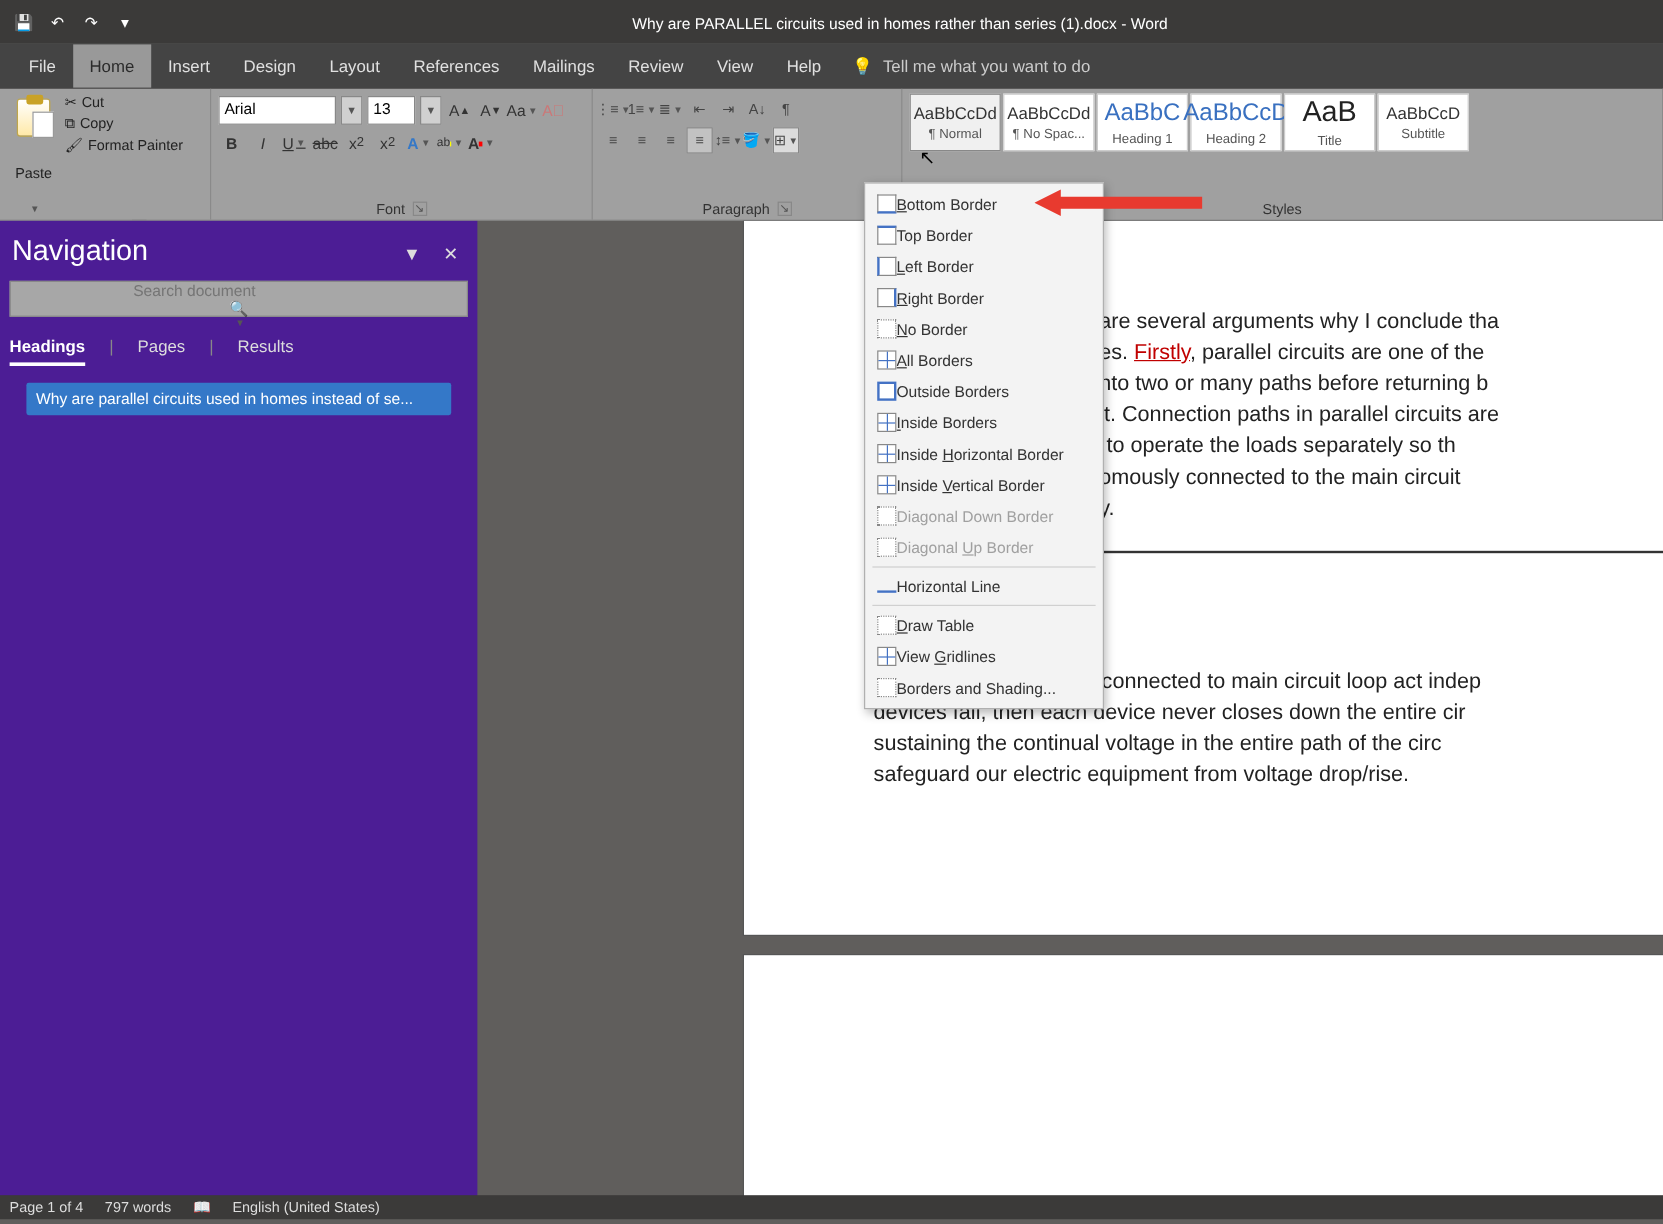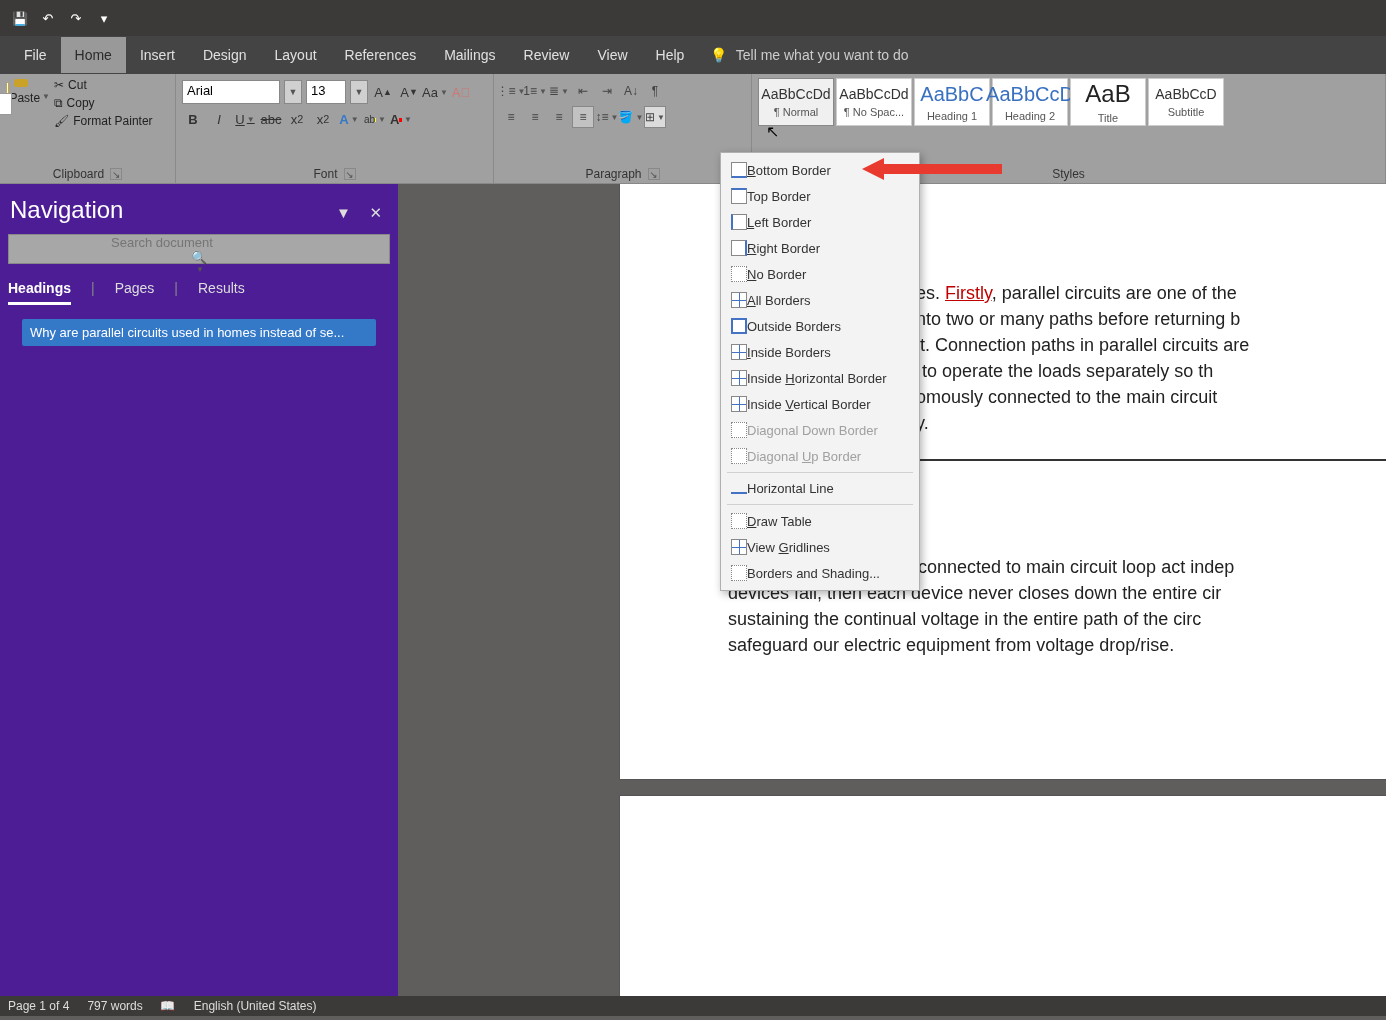--- a/index.html
+++ b/index.html
@@ -14,21 +14,21 @@
 .ribbon-tab { padding: 10px 14px; cursor: pointer; }
 .ribbon-tab.active { background: #999; color: #2b2b2b; }
 .tellme { display: flex; align-items: center; gap: 8px; margin-left: 12px; color: #ccc; }
 
 .ribbon { height: 110px; background: #a0a0a0; display: flex; border-bottom: 1px solid #888; }
 .ribbon-group { border-right: 1px solid #8a8a8a; display: flex; flex-direction: column; padding: 4px 6px 2px 6px; }
 .ribbon-group-body { flex: 1; display: flex; align-items: flex-start; }
 .ribbon-group-label { text-align: center; font-size: 12px; color: #333; padding-top: 3px; display:flex; justify-content:center; align-items:center; gap:6px;}
 .ribbon-group-label .dlg { font-size:10px; color:#555; border:1px solid #888; width:12px; height:12px; display:inline-flex; align-items:center; justify-content:center; }
 
-.clip-col1 { display:flex; flex-direction:row; align-items:center; width:44px; }
+.clip-col1 { display:flex; flex-direction:column; align-items:center; width:44px;gap:19px; }
 .paste-icon { width:28px; height:32px; background: linear-gradient(#fff,#ffe9a8); border:1px solid #bfa64a; border-radius:3px; position:relative; margin-top:4px;}
 .paste-icon:before{content:""; position:absolute; top:-4px; left:7px; width:14px; height:8px; background:#c9a227; border-radius:2px;}
 .paste-icon:after{content:""; position:absolute; bottom:-2px; right:-4px; width:16px; height:20px; background:#fff; border:1px solid #999;}
 .clip-col2 { display:flex; flex-direction:column; gap:4px; padding-left:4px; font-size:12px; color:#222; }
 .clip-row { display:flex; align-items:center; gap:4px; cursor:pointer; }
 
 .font-row { display:flex; align-items:center; gap:4px; padding:2px 0;}
 .font-name { width:98px; height:24px; background:#fff; border:1px solid #888; font-size:13px; padding:2px 4px; }
 .font-size { width:40px; height:24px; background:#fff; border:1px solid #888; font-size:13px; padding:2px 4px;}
 .sel-arrow{width:18px;height:24px;background:#d0d0d0;border:1px solid #888;display:inline-flex;align-items:center;justify-content:center;font-size:9px;color:#555;}
@@ -94,20 +94,21 @@
 </head>
 <body>
 
 <div class="titlebar">
   <div class="titlebar-left">
     <span class="qat-btn">💾</span>
     <span class="qat-btn">↶</span>
     <span class="qat-btn">↷</span>
     <span class="qat-btn">▾</span>
   </div>
+  <div class="titlebar-center">Why are PARALLEL circuits used in homes rather than series (1).docx  -  Word</div>
 </div>
 
 <div class="ribbon-tabs">
   <div class="ribbon-tab">File</div>
   <div class="ribbon-tab active">Home</div>
   <div class="ribbon-tab">Insert</div>
   <div class="ribbon-tab">Design</div>
   <div class="ribbon-tab">Layout</div>
   <div class="ribbon-tab">References</div>
   <div class="ribbon-tab">Mailings</div>
@@ -269,21 +270,21 @@
       <span class="nav-tab">Pages</span>
       <span class="nav-sep">|</span>
       <span class="nav-tab">Results</span>
     </div>
     <div class="nav-item">Why are parallel circuits used in homes instead of se...</div>
   </div>
 
   <div class="doc-area">
     <div class="page1">
       <div class="page-text">
-        <br>
+        <span>are several arguments why I conclude tha</span><br>
         <span>es.</span> <span class="firstly">Firstly</span><span>, parallel circuits are one of the</span><br>
         <span>nto two or many paths before returning b</span><br>
         <span>it. Connection paths in parallel circuits are</span><br>
         <span style="padding-left:6px;">to operate the loads separately so th</span><br>
         <span>omously connected to the main circuit</span><br>
         <span>y.</span>
       </div>
       <div class="page-hr"></div>
       <div class="page-text2">
         <span style="padding-left:190px;">connected to main circuit loop act indep</span><br>

